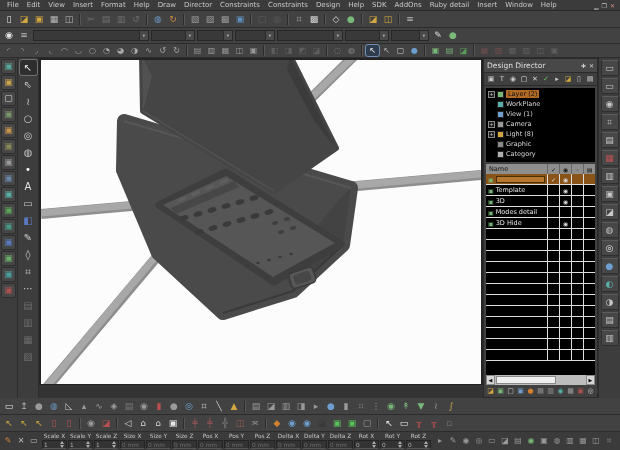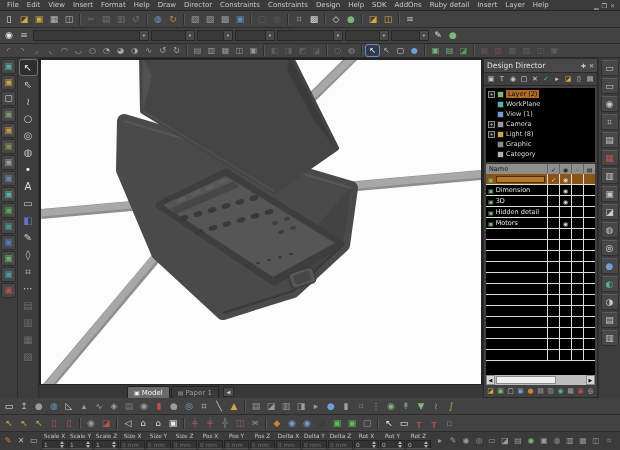--- a/index.html
+++ b/index.html
@@ -128,21 +128,21 @@
     <span class="mi">Draw</span>
     <span class="mi">Director</span>
     <span class="mi">Constraints</span>
     <span class="mi">Constraints</span>
     <span class="mi">Design</span>
     <span class="mi">Help</span>
     <span class="mi">SDK</span>
     <span class="mi">AddOns</span>
     <span class="mi">Ruby detail</span>
     <span class="mi">Insert</span>
-    <span class="mi">Layer</span>
+    <span class="mi">Window</span>
     <span class="mi">Help</span>
     <span id="win-controls">
       <span style="color: rgb(200, 200, 200);">▁</span>
       <span style="color: rgb(200, 200, 200);">❐</span>
       <span style="color: rgb(216, 138, 138);">✕</span>
     </span>
   </div>
 
 <div id="tb1" class="tb">
     <span class="ticon" style="color: rgb(224, 224, 224);">▯</span>
@@ -376,31 +376,20 @@
         </g>
 
         <g>
           <polygon points="101,-4 249,-4 295,88 233,131 102,51" fill="#454545" stroke="#454545" stroke-width="6" stroke-linejoin="round"></polygon>
           <polygon points="249,-4 295,88 274,62 246,10" fill="#3b3b3b"></polygon>
           <polygon points="101,-4 102,51 111,16" fill="#515151"></polygon>
           <line x1="102" y1="51" x2="233" y2="131" stroke="#515151" stroke-width="1.5"></line>
         </g>
       </svg>
     </div>
-    <div id="tabbar">
-        <span class="tab active">
-          <span class="ticn">▣</span>
-          <span>Model</span>
-        </span>
-        <span class="tab inactive">
-          <span class="ticn">▤</span>
-          <span>Paper 1</span>
-        </span>
-        <span class="tabnav">◀</span>
-      </div>
   </div>
 
   <div id="dd">
     <div id="dd-title">
       <span>Design Director</span>
       <span class="btns">
         <span>✚</span>
         <span>✕</span>
       </span>
     </div>
@@ -468,51 +457,51 @@
               <span class="editfield"></span>
             </span>
             <span class="c-i chk">✓</span>
             <span class="c-i">◉</span>
             <span class="c-i"></span>
             <span class="c-i"></span>
           </div>
           <div class="dt-row">
             <span class="c-name">
               <span class="layer-glyph">▣</span>
-              <span>Dimension</span>
+              <span>Template</span>
             </span>
             <span class="c-i"></span>
             <span class="c-i">◉</span>
             <span class="c-i"></span>
             <span class="c-i"></span>
           </div>
           <div class="dt-row">
             <span class="c-name">
               <span class="layer-glyph">▣</span>
               <span>3D</span>
             </span>
             <span class="c-i"></span>
             <span class="c-i">◉</span>
             <span class="c-i"></span>
             <span class="c-i"></span>
           </div>
           <div class="dt-row">
             <span class="c-name">
               <span class="layer-glyph">▣</span>
-              <span>Hidden detail</span>
+              <span>Modes detail</span>
             </span>
             <span class="c-i"></span>
             <span class="c-i"></span>
             <span class="c-i"></span>
             <span class="c-i"></span>
           </div>
           <div class="dt-row">
             <span class="c-name">
               <span class="layer-glyph">▣</span>
-              <span>Motors</span>
+              <span>3D Hide</span>
             </span>
             <span class="c-i"></span>
             <span class="c-i">◉</span>
             <span class="c-i"></span>
             <span class="c-i"></span>
           </div>
           <div class="dt-row">
             <span class="c-name"></span>
             <span class="c-i"></span>
             <span class="c-i"></span>

